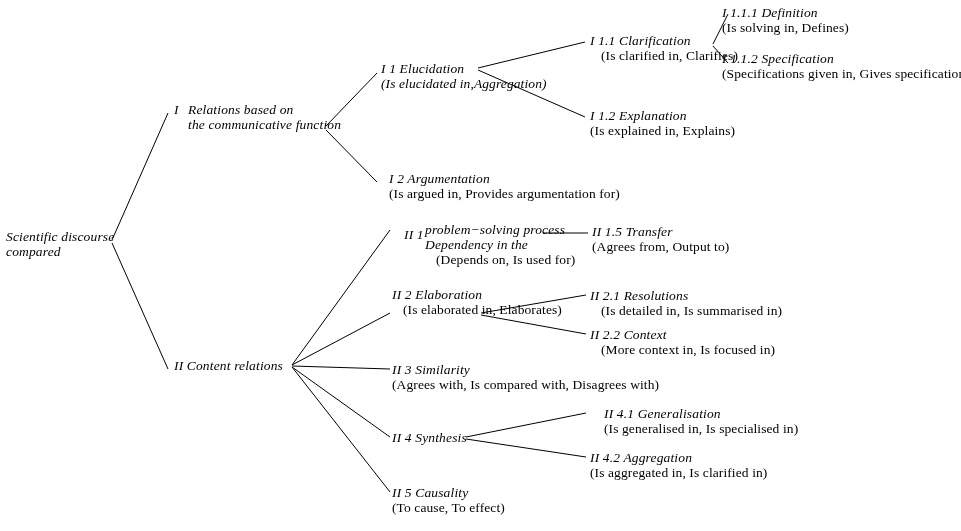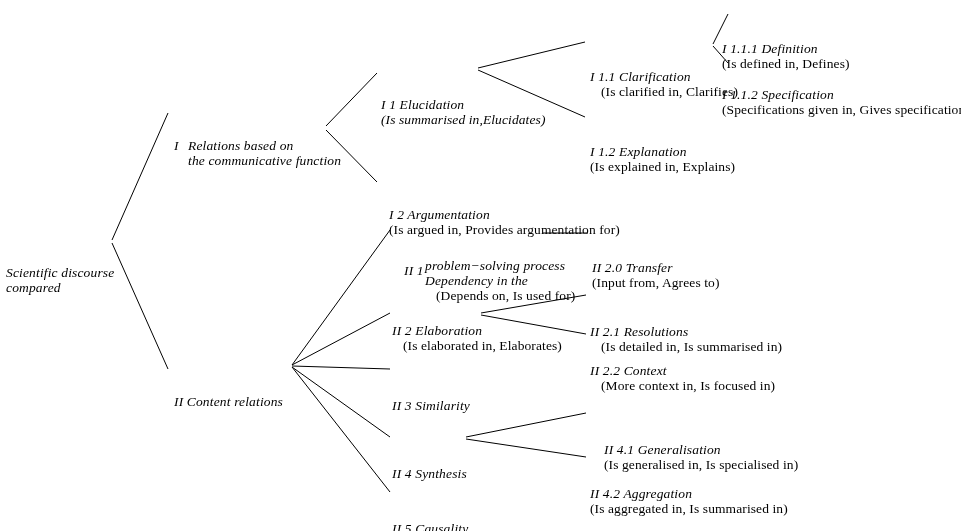--- a/index.html
+++ b/index.html
@@ -20,21 +20,20 @@
     position: absolute;
     left: 0;
     top: 0;
     width: 961px;
     height: 531px;
   }
   .node {
     position: absolute;
     white-space: nowrap;
     line-height: 1.12;
-    margin-top: 36px;
   }
   .node .title {
     font-style: italic;
     font-size: 13.5px;
     letter-spacing: 0.15px;
   }
   .node .rels {
     font-style: normal;
     font-size: 13.5px;
     letter-spacing: 0.1px;
@@ -98,31 +97,31 @@
     <span class="title title-line" style="position:absolute; left:14px; top:0;font-style:italic;">Relations based on</span>
     <span class="title title-line" style="position:absolute; left:14px; top:15px;">the communicative function</span>
   </div>
 
   <div class="node" style="left:174px; top:358px;">
     <span class="title title-line">II   Content relations</span>
   </div>
 
   <div class="node tight" style="left:381px; top:61px;">
     <span class="title title-line">I 1  Elucidation</span>
-    <span class="rels title-line" style="padding-left:0;">(Is summarised in,Elucidates)</span>
+    <span class="rels title-line" style="padding-left:0;">(Is elucidated in,Aggregation)</span>
   </div>
 
   <div class="node" style="left:590px; top:33px;">
     <span class="title title-line">I 1.1  Clarification</span>
     <span class="rels title-line indent-1" style="font-style:normal;">(Is clarified in, Clarifies)</span>
   </div>
 
   <div class="node" style="left:722px; top:5px;">
     <span class="title title-line">I 1.1.1  Definition</span>
-    <span class="rels title-line" style="font-style:normal;">(Is defined in, Defines)</span>
+    <span class="rels title-line" style="font-style:normal;">(Is solving in, Defines)</span>
   </div>
 
   <div class="node" style="left:722px; top:51px;">
     <span class="title title-line">I 1.1.2 Specification</span>
     <span class="rels title-line" style="font-style:normal;">(Specifications given in, Gives specifications)</span>
   </div>
 
   <div class="node" style="left:590px; top:108px;">
     <span class="title title-line">I 1.2 Explanation</span>
     <span class="rels title-line" style="font-style:normal;">(Is explained in, Explains)</span>
@@ -134,55 +133,56 @@
   </div>
 
   <div class="node" style="left:392px; top:222px;">
     <span class="title title-line" style="position:absolute; left:12px; top:5px;">II 1</span>
     <span class="title title-line" style="padding-left:33px;">problem−solving process</span>
     <span class="title title-line" style="padding-left:33px;">Dependency in the</span>
     <span class="rels title-line" style="font-style:normal; padding-left:44px;">(Depends on, Is used for)</span>
   </div>
 
   <div class="node" style="left:592px; top:224px;">
-    <span class="title title-line">II 2.0 Transfer</span>
-    <span class="rels title-line" style="font-style:normal;">(Input from, Agrees to)</span>
+    <span class="title title-line">II 1.5 Transfer</span>
+    <span class="rels title-line" style="font-style:normal;">(Agrees from, Output to)</span>
   </div>
 
   <div class="node" style="left:392px; top:287px;">
     <span class="title title-line">II 2 Elaboration</span>
     <span class="rels title-line indent-1" style="font-style:normal;">(Is elaborated in, Elaborates)</span>
   </div>
 
   <div class="node" style="left:590px; top:288px;">
     <span class="title title-line">II 2.1 Resolutions</span>
     <span class="rels title-line indent-1" style="font-style:normal;">(Is detailed in, Is summarised in)</span>
   </div>
 
   <div class="node" style="left:590px; top:327px;">
     <span class="title title-line">II 2.2 Context</span>
     <span class="rels title-line indent-1" style="font-style:normal;">(More context in, Is focused in)</span>
   </div>
 
   <div class="node" style="left:392px; top:362px;">
     <span class="title title-line">II 3 Similarity</span>
+    <span class="rels title-line" style="font-style:normal;">(Agrees with, Is compared with, Disagrees with)</span>
   </div>
 
   <div class="node" style="left:392px; top:430px;text-align:center;">
     <span class="title title-line">II 4 Synthesis</span>
   </div>
 
   <div class="node" style="left:604px; top:406px;">
     <span class="title title-line">II 4.1 Generalisation</span>
     <span class="rels title-line" style="font-style:normal;">(Is generalised in, Is specialised in)</span>
   </div>
 
   <div class="node" style="left:590px; top:450px;">
     <span class="title title-line">II 4.2 Aggregation</span>
-    <span class="rels title-line" style="font-style:normal;">(Is aggregated in, Is summarised in)</span>
+    <span class="rels title-line" style="font-style:normal;">(Is aggregated in, Is clarified in)</span>
   </div>
 
   <div class="node" style="left:392px; top:485px;">
     <span class="title title-line">II 5 Causality</span>
     <span class="rels title-line" style="font-style:normal;">(To cause, To effect)</span>
   </div>
 
 </div>
 
 </body></html>

